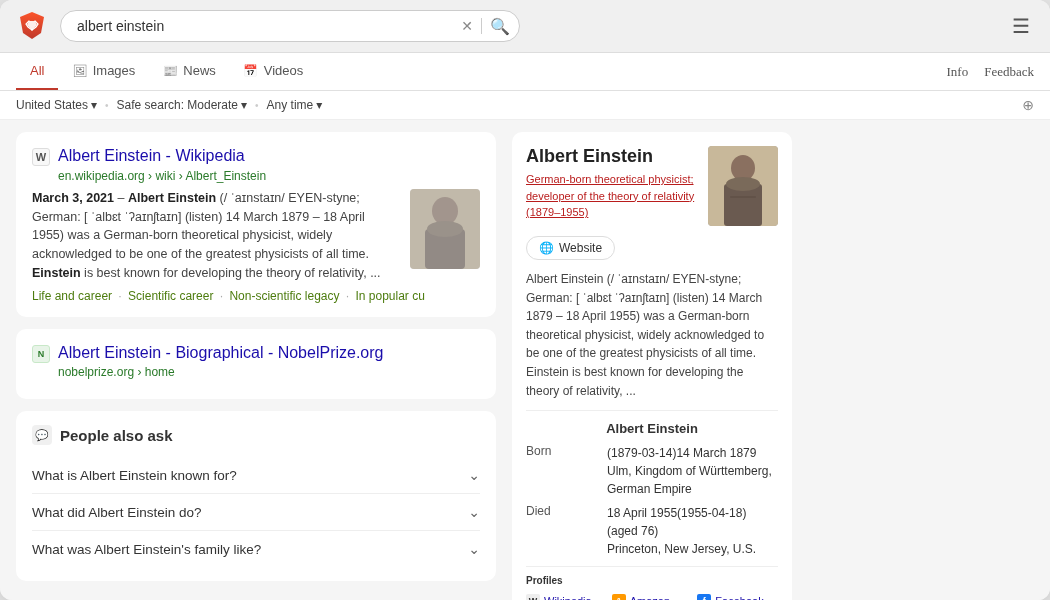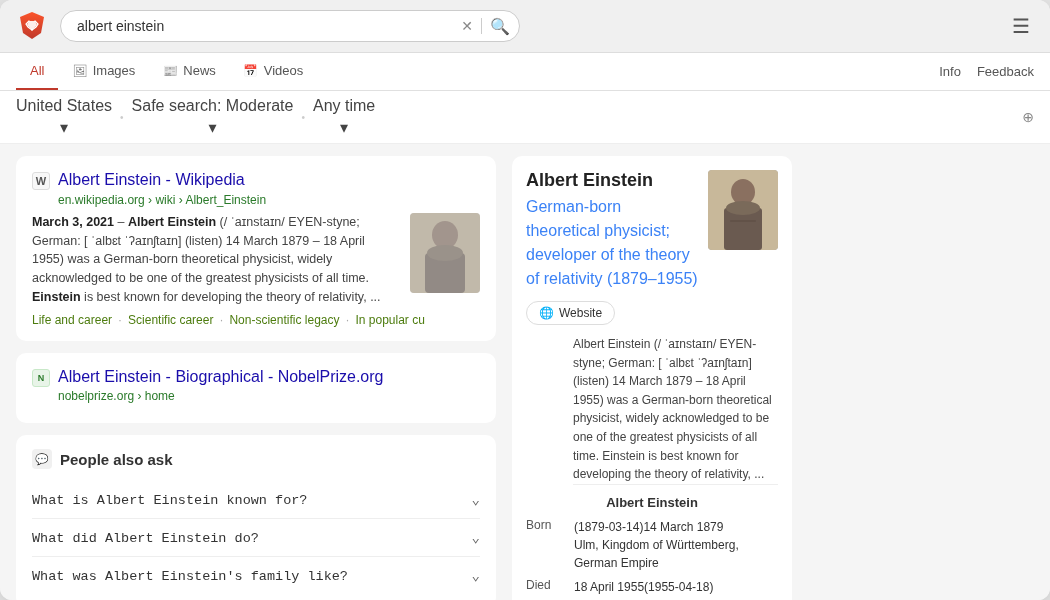--- a/index.html
+++ b/index.html
@@ -105,39 +105,38 @@
       font-weight: 400;
     }
     .nav-tab-icon { font-size: 12px; color: #777; }
     .nav-right {
       margin-left: auto;
       display: flex;
       gap: 16px;
       font-size: 13px;
       color: #555;
     }
-    .nav-right span { cursor: pointer; }
+    .nav-right span { cursor: pointer; font-family: Liberation Serif, serif; }
     .filter-bar {
       background: white;
       padding: 6px 16px;
       display: flex;
       align-items: center;
       gap: 8px;
       border-bottom: 1px solid #eee;
     }
     .filter-chip {
-      font-size: 16px;
+      font-size: 12px;
       color: #444;
       background: none;
       border: none;
       cursor: pointer;
       display: flex;
       align-items: center;
       gap: 3px;
-      flex-direction: column;
     }
     .filter-sep { color: #ccc; font-size: 10px; }
     .filter-help {
       margin-left: auto;
       color: #888;
       font-size: 14px;
       cursor: pointer;
     }
     .main-content {
       display: flex;
@@ -260,21 +259,20 @@
       font-weight: 600;
       color: #333;
     }
     .paa-item {
       border-bottom: 1px solid #eee;
       padding: 10px 0;
       display: flex;
       align-items: flex-end;
       justify-content: space-between;
       cursor: pointer;
-      font-family: Liberation Mono, monospace;
     }
     .paa-item:last-of-type { border-bottom: none; }
     .paa-item-text {
       font-size: 13.5px;
       color: #333;
     }
     .paa-chevron { color: #666; font-size: 14px; }
     
     .knowledge-card {
       background: white;
@@ -288,23 +286,24 @@
       margin-bottom: 10px;
     }
     .kc-title-block { flex: 1; }
     .kc-name {
       font-size: 18px;
       font-weight: 600;
       color: #222;
       margin-bottom: 4px;
     }
     .kc-subtitle {
-      font-size: 16px;
-      color: #3b82f6;
+      font-size: 11px;
+      color: #b91c1c;
       line-height: 1.5;
+      text-decoration: underline;
     }
     .kc-photo {
       width: 70px;
       height: 80px;
       background: #aaa;
       border-radius: 4px;
       flex-shrink: 0;
       overflow: hidden;
       display: flex;
       align-items: center;
@@ -321,46 +320,46 @@
       color: #333;
       cursor: pointer;
       background: white;
       margin-bottom: 10px;
     }
     .kc-description {
       font-size: 12px;
       color: #444;
       line-height: 1.55;
       margin-bottom: 10px;
+      padding-bottom: 10px;
       border-bottom: 1px solid #eee;
-      margin-left: 47px;
     }
     .kc-infobox-title {
       font-size: 13px;
       font-weight: 600;
       color: #333;
       text-align: center;
       margin-bottom: 8px;
     }
     .kc-row {
       display: flex;
-      gap: 8px;
       margin-bottom: 6px;
       font-size: 12px;
     }
     .kc-label {
       color: #555;
       width: 40px;
       flex-shrink: 0;
       font-weight: 500;
     }
     .kc-value {
       color: #333;
       flex: 1;
       line-height: 1.5;
+      margin-left: 41px;
     }
     .kc-divider { border: none; border-top: 1px solid #eee; margin: 8px 0; }
     .kc-profiles-title {
       font-size: 10px;
       font-weight: 600;
       color: #333;
       margin-bottom: 8px;
     }
     .kc-profiles-grid {
       display: grid;

